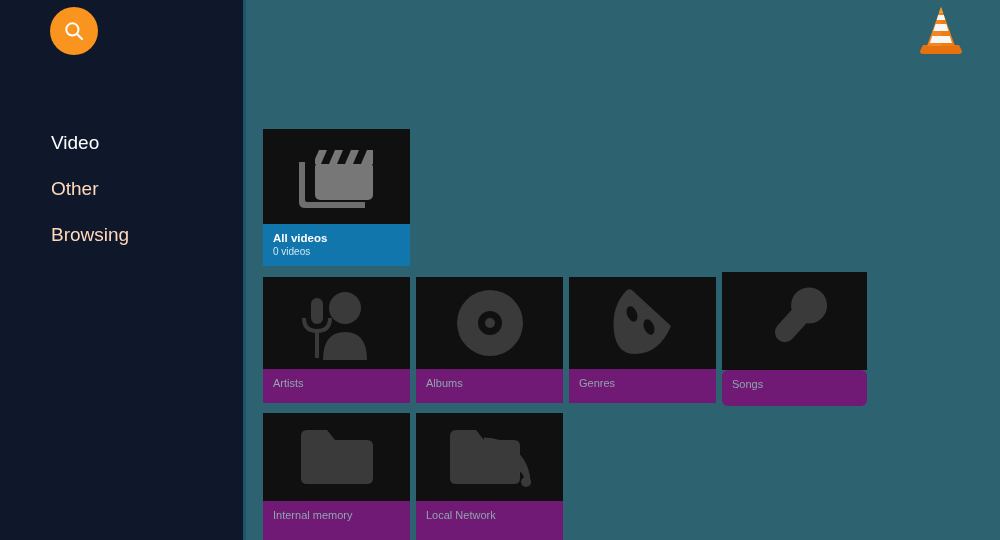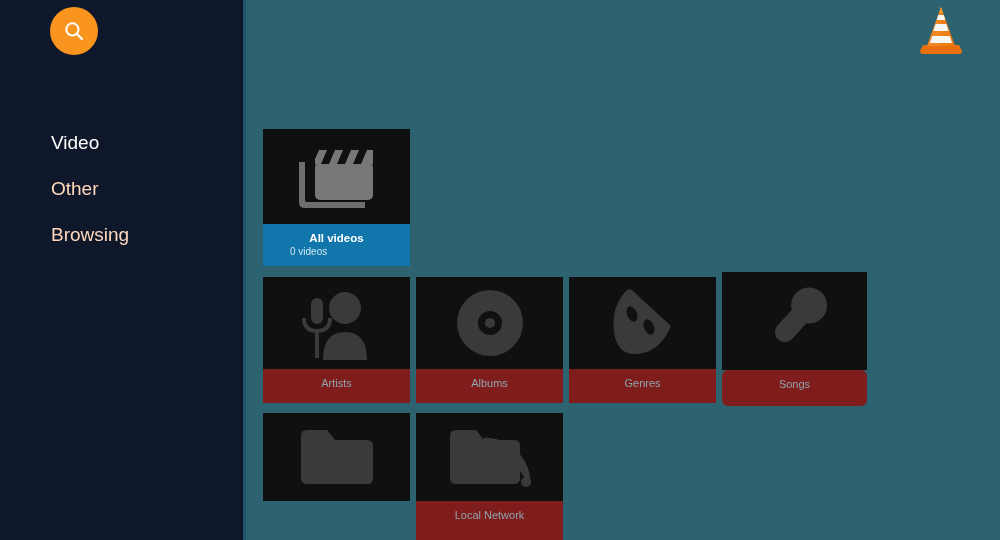--- a/index.html
+++ b/index.html
@@ -99,38 +99,36 @@
   .card-thumb {
     background: #101010;
     display: flex;
     align-items: center;
     justify-content: center;
     overflow: hidden;
   }
   .card-thumb svg { display: block; }
 
   .card-info {
-    background: #7f1d1d;
+    background: #701a75;
     padding: 7px 10px 0 10px;
     overflow: hidden;
   }
   .card-title {
     font-size: 11px;
     color: #8fa5ad;
     line-height: 14px;
     white-space: nowrap;
     overflow: hidden;
-    text-align: center;
   }
   .card-sub {
     font-size: 10px;
     color: #8fa5ad;
     line-height: 14px;
     white-space: nowrap;
-    margin-left: 17px;
   }
 
   
   .card.focused .card-info { background: #1076ab; }
   .card.focused .card-title {
     color: #ffffff;
     font-weight: bold;
     font-size: 11.5px;
   }
   .card.focused .card-sub { color: #cfe6f3; }
@@ -296,20 +294,23 @@
     <div class="row" id="row-browsing">
 
       <div class="card sz-browse">
         <div class="card-thumb">
           <span>
             <svg width="88" height="70" viewBox="0 0 88 70">
               <path d="M8 14 Q8 8 14 8 L34 8 L42 18 L74 18 Q80 18 80 24 L80 56 Q80 62 74 62 L14 62 Q8 62 8 56 Z" fill="#3a3a3a"></path>
             </svg>
           </span>
         </div>
+        <div class="card-info">
+          <div class="card-title">Internal memory</div>
+        </div>
       </div>
 
       <div class="card sz-browse">
         <div class="card-thumb">
           <span>
             <svg width="92" height="70" viewBox="0 0 92 70">
               <path d="M6 14 Q6 8 12 8 L32 8 L40 18 L70 18 Q76 18 76 24 L76 56 Q76 62 70 62 L12 62 Q6 62 6 56 Z" fill="#3a3a3a"></path>
 
               <g fill="none" stroke="#3a3a3a" stroke-width="5">
                 <path d="M84 62 A20 20 0 0 0 64 42"></path>

